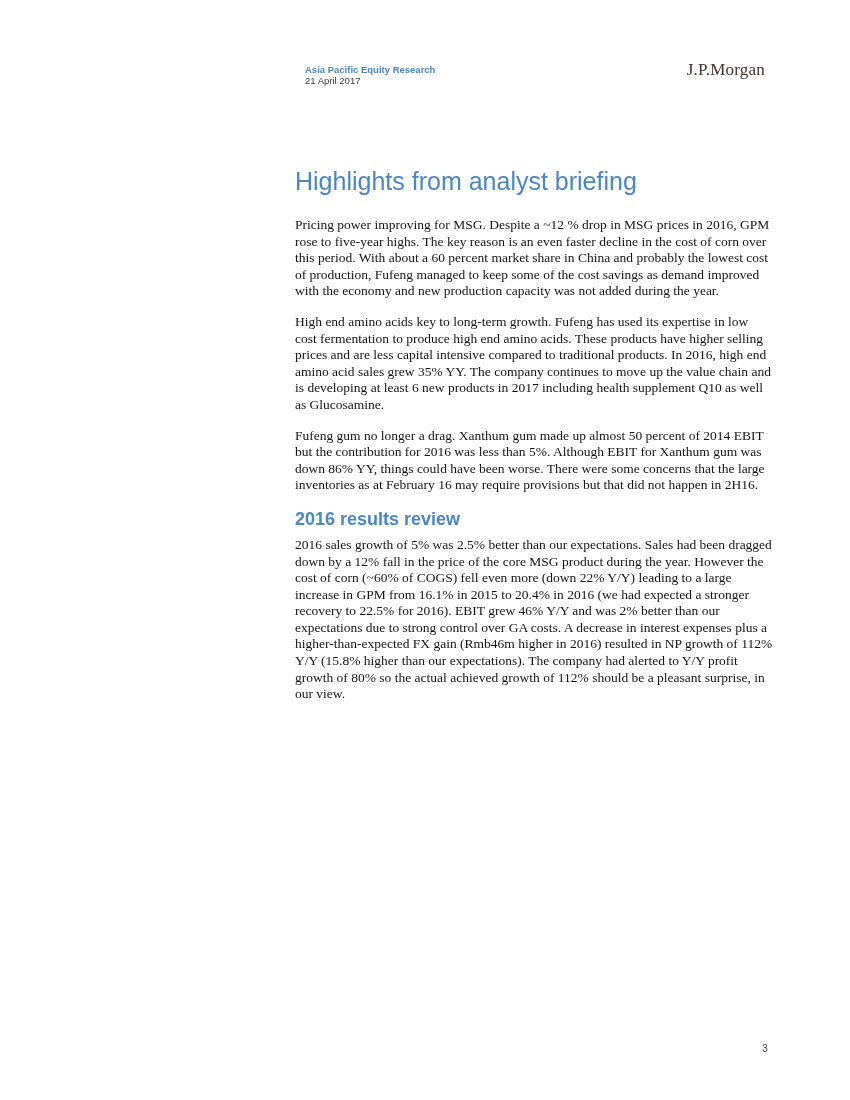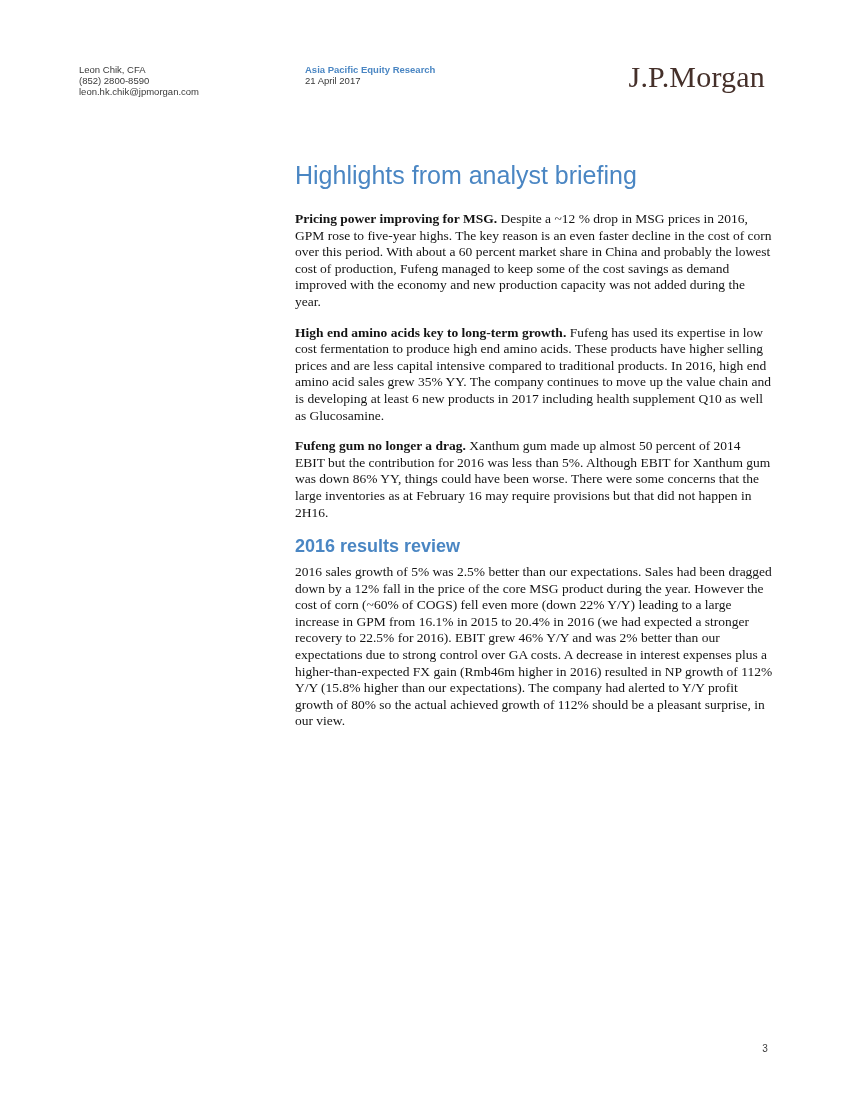--- a/index.html
+++ b/index.html
@@ -26,62 +26,57 @@
   }
   .division-block{
     position:absolute;left:305px;top:64px;
     font-family:"Liberation Sans", sans-serif;
     font-size:9.5px;line-height:11px;color:var(--muted);
   }
   .division-name{color:var(--accent);font-weight:bold;}
   .logo{
     position:absolute;top:60px;right:85px;
     font-family:"Liberation Serif", serif;
-    font-size:30px;letter-spacing:0.2px;
+    font-size:17px;letter-spacing:0.2px;
     color:var(--logo);
   }
   
   .main-col{
-    position:absolute;left:295px;top:161px;width:478px;
+    position:absolute;left:295px;top:167px;width:478px;
     color:var(--ink);
   }
   h1.report-title{
     font-family:"Liberation Sans", sans-serif;
     font-weight:400;font-size:25px;line-height:29px;
     color:var(--accent);
     margin:0 0 21px 0;
   }
   .main-col p{
     font-size:13.5px;line-height:16.6px;
     margin:0 0 14px 0;
     text-align:left;
   }
-  .main-col p .lead{font-weight:bold;}
+  .main-col p .lead{font-weight:normal;}
   h2.section-heading{
     font-family:"Liberation Sans", sans-serif;
     font-weight:bold;font-size:18px;line-height:22px;
     color:var(--accent);
     margin:4px 0 7px 0;
   }
   .page-number{
     position:absolute;left:758px;top:1043px;width:14px;
     font-family:"Liberation Sans", sans-serif;
     font-size:10px;color:#3d3d3d;text-align:center;
   }
 </style>
 </head>
 <body>
 
 <div class="page">
 
-  <div class="analyst-block">
-    <div>Leon Chik, CFA</div>
-    <div>(852) 2800-8590</div>
-    <div>leon.hk.chik@jpmorgan.com</div>
-  </div>
 
   <div class="division-block">
     <div class="division-name">Asia Pacific Equity Research</div>
     <div>21 April 2017</div>
   </div>
 
   <div class="logo">J.P.Morgan</div>
 
   <div class="main-col">
     <h1 class="report-title">Highlights from analyst briefing</h1>

